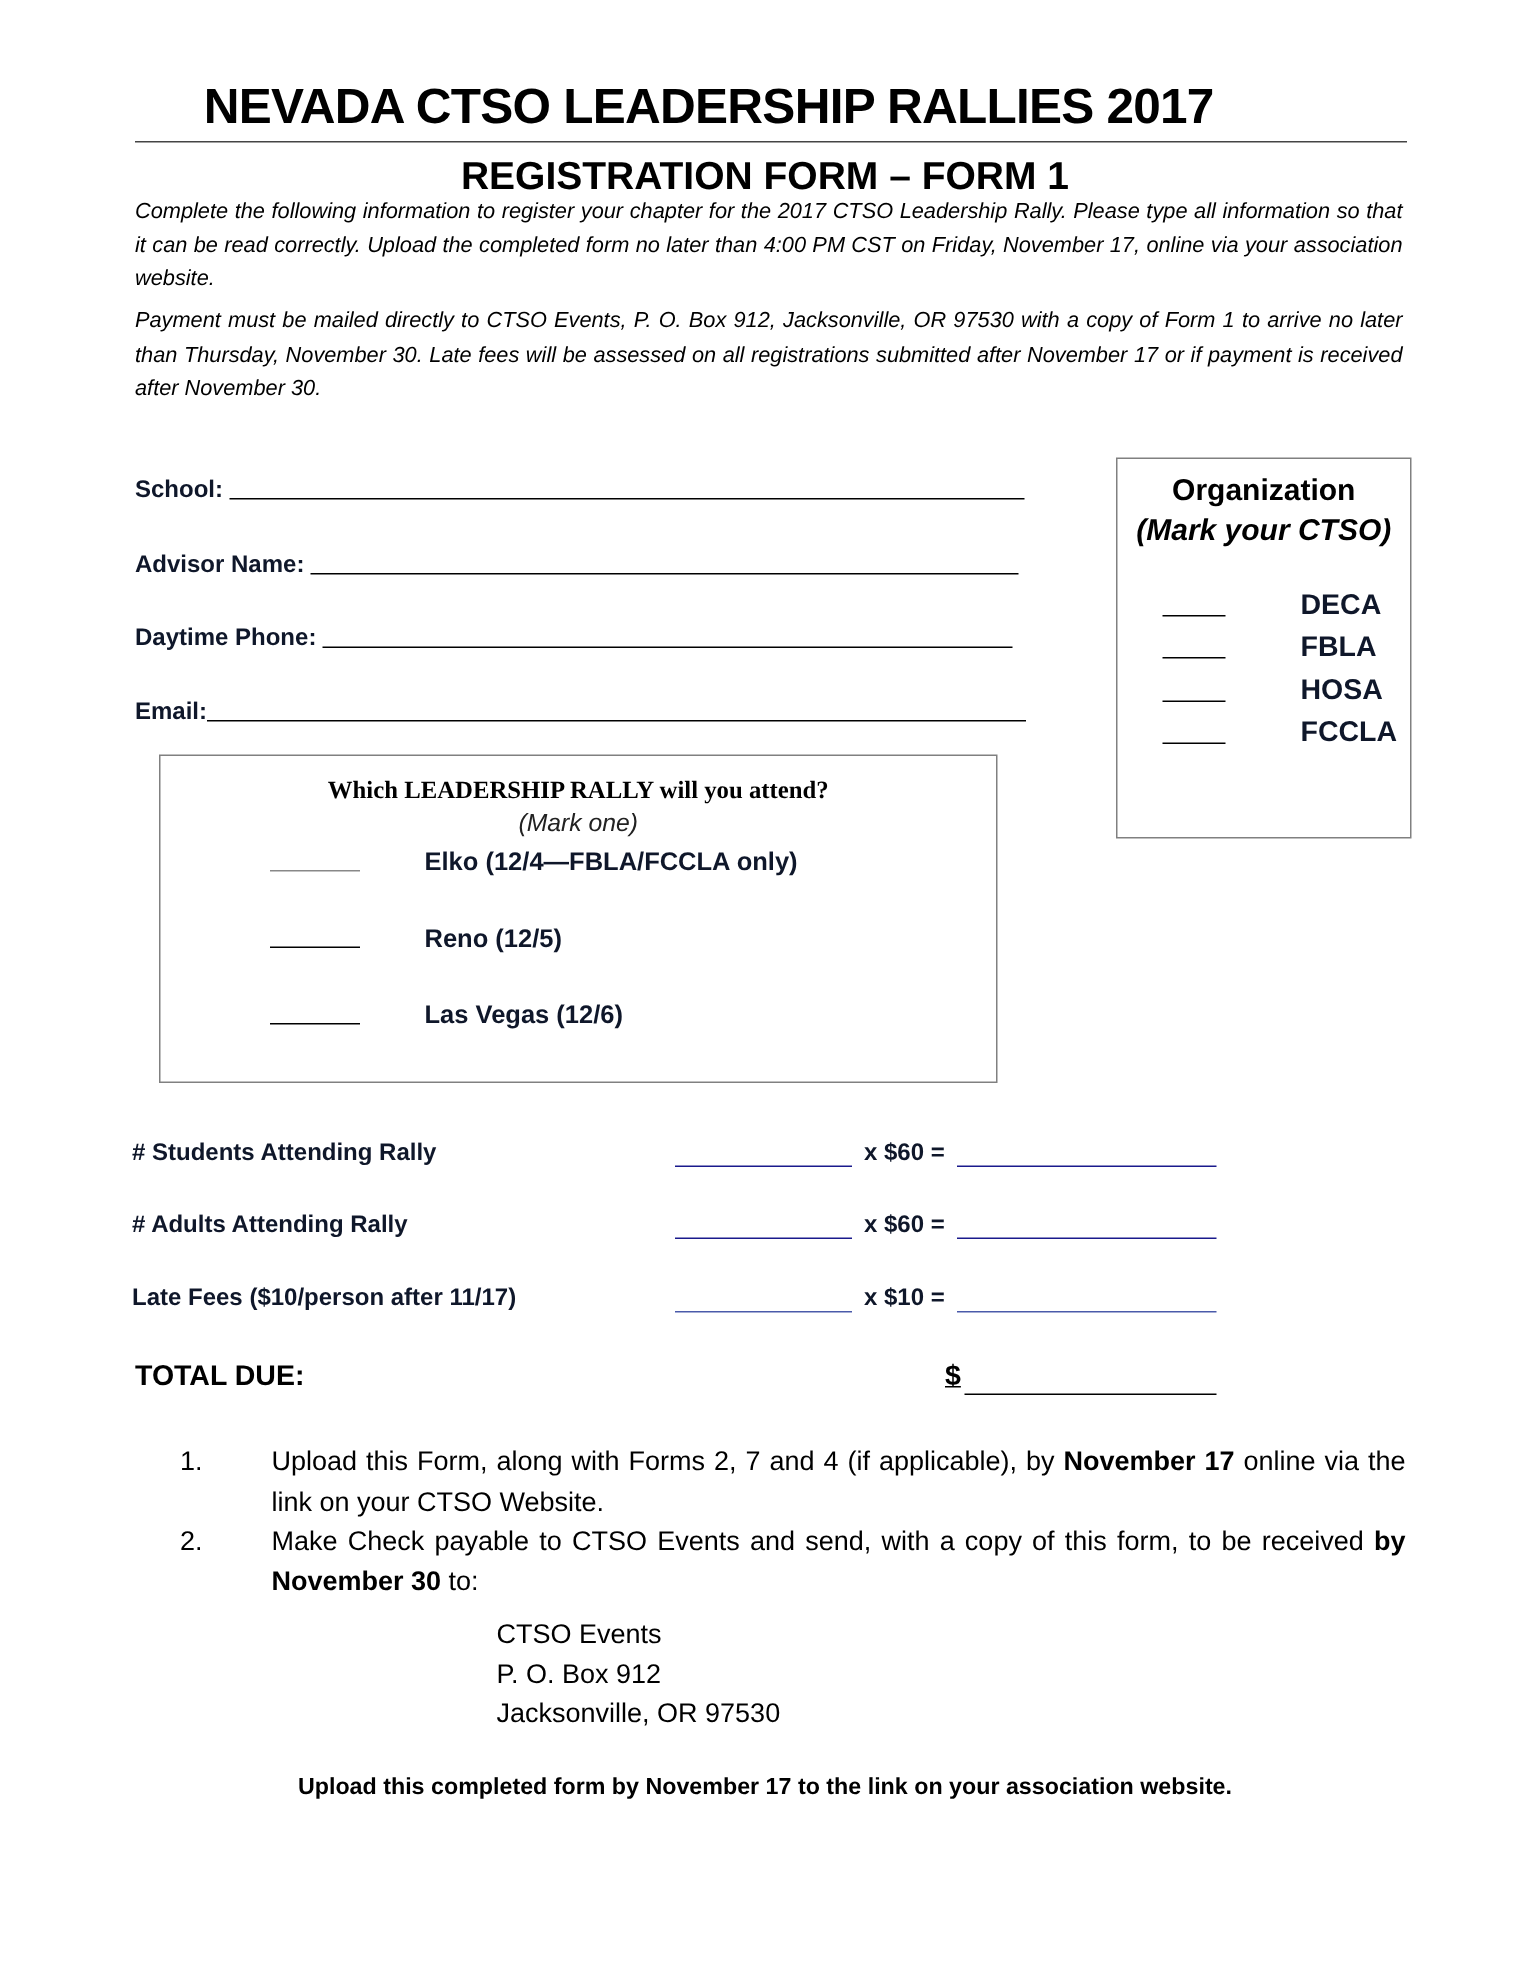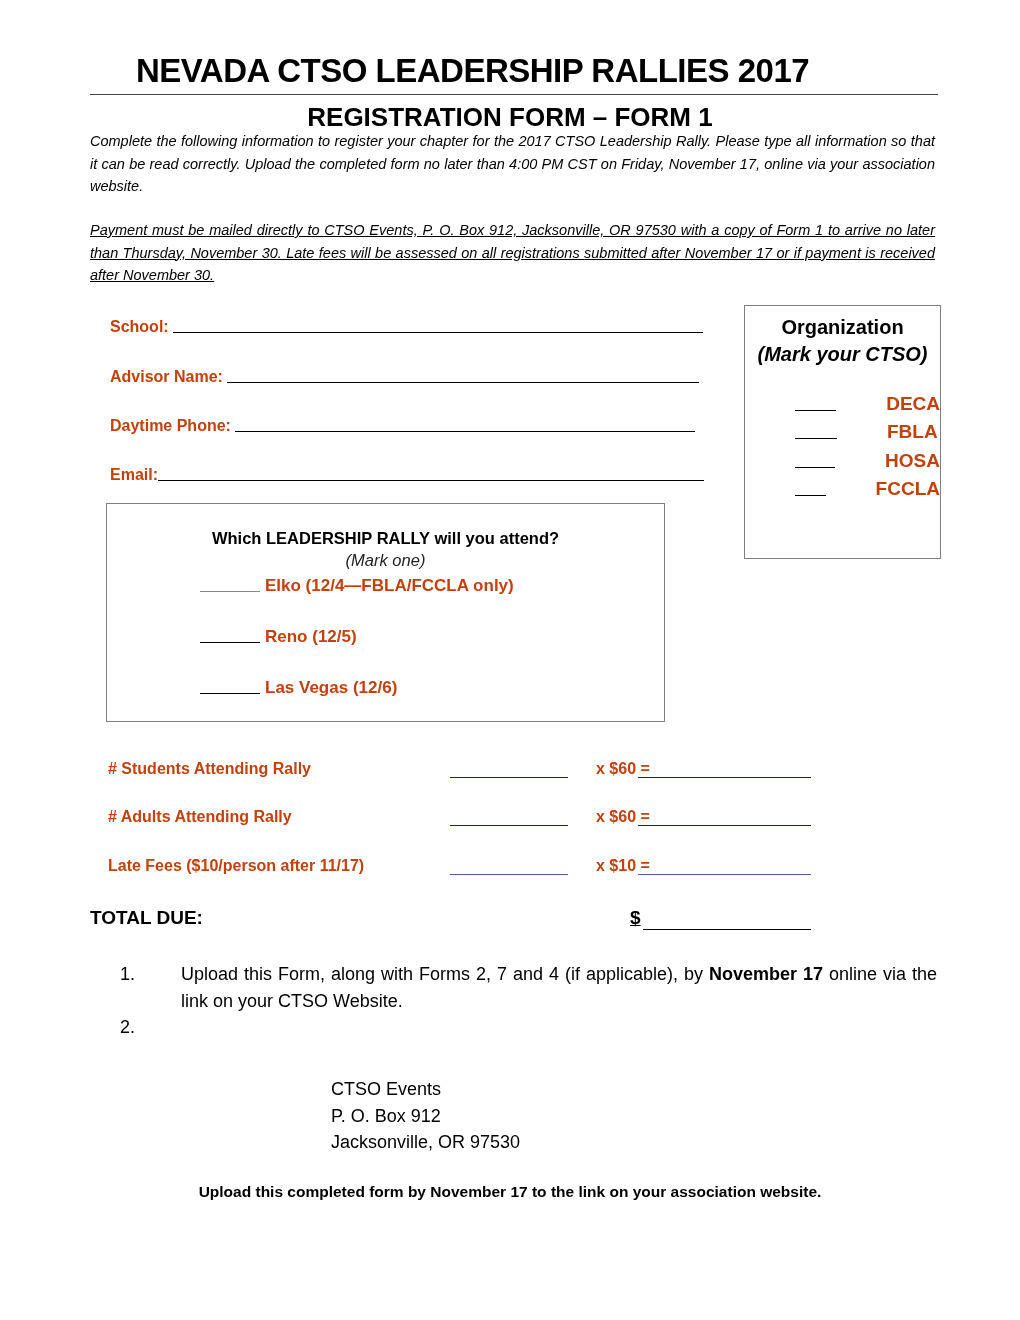--- a/index.html
+++ b/index.html
@@ -1,34 +1,34 @@
 <!DOCTYPE html>
 <html><head>
 <meta charset="utf-8">
 <style>
   html, body { margin: 0; padding: 0; background: #ffffff; }
   body { width: 1020px; height: 1320px; position: relative; overflow: hidden;
          font-family: "Liberation Sans", "DejaVu Sans", sans-serif; color: #000; }
   .abs { position: absolute; }
-  .navy { color: #c2410c; margin-left: 20px; }
+  .navy { color: #0f172a; }
   .title { left: 0; width: 945px; top: 52px; text-align: center; font-size: 33px; font-weight: bold;
            letter-spacing: -0.5px; font-family: "Liberation Sans Narrow", "Liberation Sans", sans-serif; }
   .hr { left: 90px; width: 848px; top: 94px; height: 0; border-top: 1px solid #444; }
   .subtitle { left: 0; width: 1020px; top: 102px; text-align: center; font-size: 26px; font-weight: bold; }
   .para { left: 90px; width: 845px; font-size: 14.5px; font-style: italic; line-height: 22.5px; text-align: justify; }
   .field { left: 90px; font-size: 16px; font-weight: bold; display: flex; align-items: flex-end; }
   .field .line { border-bottom: 1.5px solid #000; height: 1px; margin-left: 4px; margin-bottom: 3px; }
   .box { border: 1px solid #808080; background: #fff; }
   .org-title { font-size: 20px; font-weight: bold; text-align: center; }
   .org-sub { font-size: 20px; font-style: italic; text-align: center; }
   .org-item { font-size: 19px; font-weight: bold; display: flex; align-items: flex-end; gap: 48px; }
   .org-item .blank { width: 42px; border-bottom: 1.5px solid #000; margin-right: 2px; margin-bottom: 4px; }
   .rally-q { font-size: 16.5px; font-weight: bold; text-align: center; }
   .rally-sub { font-size: 16.5px; font-style: italic; text-align: center; color: #222; }
-  .rally-item { font-size: 17px; font-weight: bold; display: flex; align-items: flex-end; }
+  .rally-item { font-size: 17px; font-weight: bold; display: flex; align-items: flex-end; gap: 38px; }
   .rally-item .blank { width: 60px; border-bottom: 1px solid #000; margin-right: 5px; margin-bottom: 4px; }
   .fee-label { left: 88px; font-size: 16px; font-weight: bold; }
   .fee-blank1 { left: 450px; width: 118px; border-bottom: 1px solid #1a1a8c; }
   .fee-mult { left: 576px; font-size: 16px; font-weight: bold; }
   .fee-blank2 { left: 638px; width: 173px; border-bottom: 1px solid #1a1a8c; }
   .total-label { left: 90px; top: 907px; font-size: 19px; font-weight: bold; }
   .total-dollar { left: 630px; top: 907px; font-size: 19px; font-weight: bold; text-decoration: underline; }
   .total-blank { left: 643px; top: 929px; width: 168px; border-bottom: 1.5px solid #000; }
   .list { left: 90px; width: 848px; font-size: 18px; line-height: 27px; }
   .list .num { position: absolute; left: 30px; }
@@ -37,21 +37,21 @@
   .footer { left: 0; width: 1020px; top: 1183px; text-align: center; font-size: 15.5px; font-weight: bold; }
 </style>
 </head>
 <body>
 
 <div class="abs title">NEVADA CTSO LEADERSHIP RALLIES 2017</div>
 <div class="abs hr"></div>
 <div class="abs subtitle">REGISTRATION FORM – FORM 1</div>
 
 <div class="abs para" style="top:130px;">Complete the following information to register your chapter for the 2017 CTSO Leadership Rally.  Please type all information so that it can be read correctly. Upload the completed form no later than 4:00 PM CST on Friday, November 17, online via your association website.</div>
-<div class="abs para" style="top:219px;text-decoration:underline;">Payment must be mailed directly to CTSO Events, P. O. Box 912, Jacksonville, OR  97530 with a copy of Form 1 to arrive no later than Thursday, November 30.  Late fees will be assessed on all registrations submitted after November 17 or if payment is received after November 30.</div>
+<div class="abs para" style="top:203px;">Payment must be mailed directly to CTSO Events, P. O. Box 912, Jacksonville, OR  97530 with a copy of Form 1 to arrive no later than Thursday, November 30.  Late fees will be assessed on all registrations submitted after November 17 or if payment is received after November 30.</div>
 
 <div class="abs field navy" style="top:318px; width:600px;">
   <span>School:</span>
   <span class="line" style="width:530px;"></span>
 </div>
 <div class="abs field navy" style="top:368px; width:600px;">
   <span>Advisor Name:</span>
   <span class="line" style="width:472px;"></span>
 </div>
 <div class="abs field navy" style="top:417px; width:600px;">
@@ -80,21 +80,21 @@
       <span>HOSA</span>
     </div>
     <div class="org-item navy" style="height:28.5px;">
       <span class="blank"></span>
       <span>FCCLA</span>
     </div>
   </div>
 </div>
 
 <div class="abs box" style="left:106px; top:503px; width:557px; height:217px;">
-  <div class="rally-q" style="margin-top:25px;">Which LEADERSHIP RALLY will you attend?</div>
+  <div class="rally-q" style="margin-top:13px;font-family:Liberation Serif, serif;">Which LEADERSHIP RALLY will you attend?</div>
   <div class="rally-sub" style="margin-top:3px;">(Mark one)</div>
   <div style="margin-left:73px;">
     <div class="rally-item navy" style="height:26px;">
       <span class="blank" style="border-color:#888;"></span>
       <span>Elko (12/4—FBLA/FCCLA only)</span>
     </div>
     <div class="rally-item navy" style="height:26px; margin-top:25px;">
       <span class="blank"></span>
       <span>Reno (12/5)</span>
     </div>
@@ -123,20 +123,21 @@
 <div class="abs total-label">TOTAL DUE:</div>
 <div class="abs total-dollar">$</div>
 <div class="abs total-blank"></div>
 
 <div class="abs list" style="top:961px; height:54px;">
   <span class="num">1.</span>
   <span class="txt"><span>Upload this Form, along with Forms 2, 7 and 4 (if applicable), by </span><b>November 17</b><span> online via the link on your CTSO Website.</span></span>
 </div>
 <div class="abs list" style="top:1014px; height:54px;">
   <span class="num">2.</span>
+  <span class="txt"><span>Make Check payable to CTSO Events and send, with a copy of this form, to be received </span><b>by November 30</b><span> to:</span></span>
 </div>
 
 <div class="abs addr" style="top:1076px;">
   <div>CTSO Events</div>
   <div>P. O. Box 912</div>
   <div>Jacksonville, OR  97530</div>
 </div>
 
 <div class="abs footer">Upload this completed form by November 17 to the link on your association website.</div>
 

